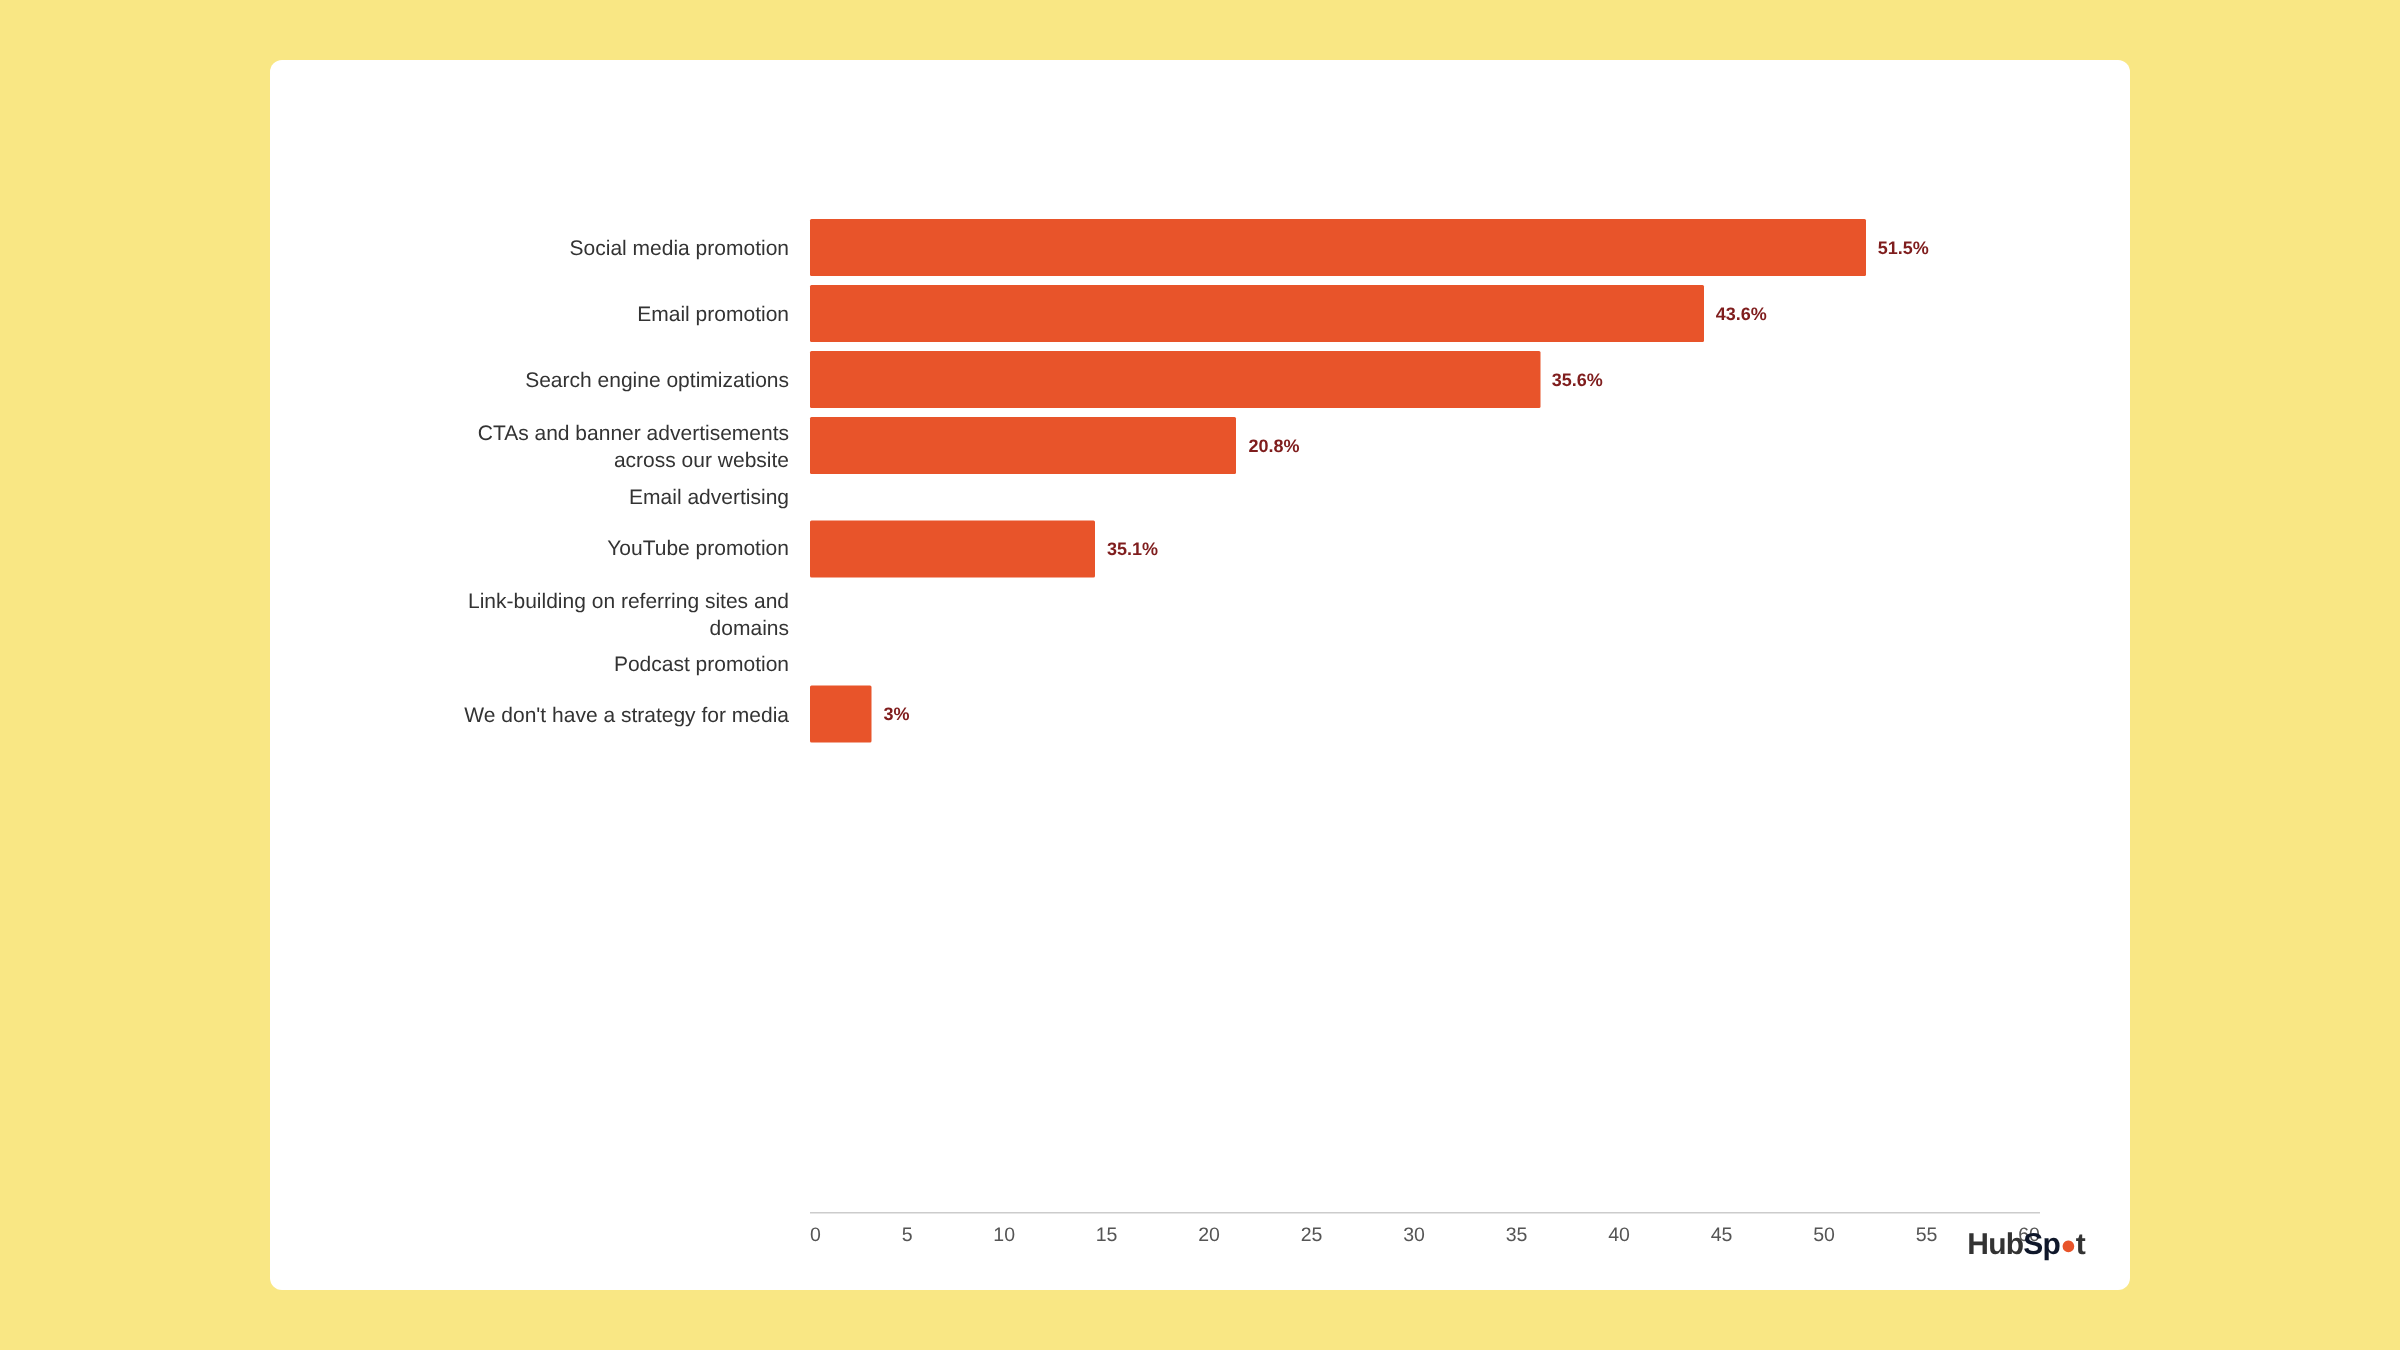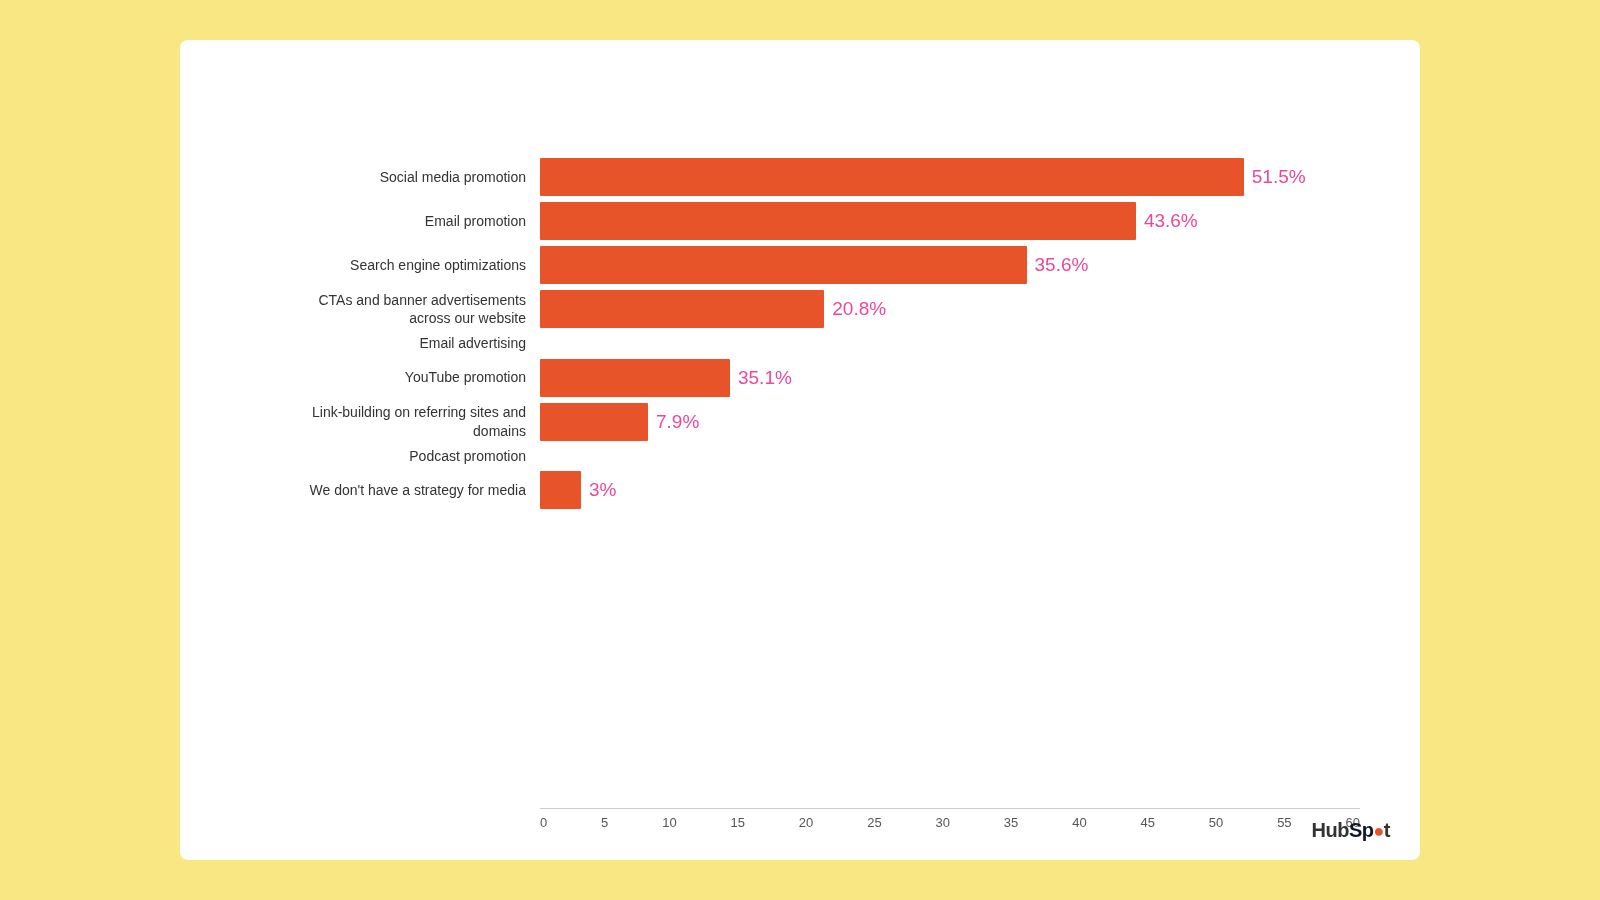--- a/index.html
+++ b/index.html
@@ -13,21 +13,21 @@
       justify-content: center;
       font-family: 'Arial', sans-serif;
       overflow: hidden;
     }
 
     .card {
       background: #ffffff;
       width: 1240px;
       height: 820px;
       border-radius: 8px;
-      padding: 52px 60px 30px 60px;
+      padding: 40px 60px 30px 60px;
       display: flex;
       flex-direction: column;
       position: relative;
     }
 
     .title {
       font-size: 28px;
       font-weight: 900;
       color: #222;
       line-height: 1.3;
@@ -67,23 +67,23 @@
     .bar {
       height: 38px;
       background-color: #e8542a;
       border-radius: 1px;
       display: flex;
       align-items: center;
     }
 
     .bar-value {
       margin-left: 8px;
-      font-size: 19px;
-      color: #ec4899;
-      font-weight: 400;
+      font-size: 12px;
+      color: #7f1d1d;
+      font-weight: 700;
       white-space: nowrap;
     }
 
     .x-axis {
       display: flex;
       margin-top: 10px;
       padding-left: 300px;
     }
 
     .x-axis-inner {
@@ -154,24 +154,20 @@
       </div>
       <div class="bar-row">
         <div class="bar-label">YouTube promotion</div>
         <div class="bar-container">
           <div class="bar" style="width: 23.17%;"></div>
           <span class="bar-value">35.1%</span>
         </div>
       </div>
       <div class="bar-row">
         <div class="bar-label">Link-building on referring sites and<br>domains</div>
-        <div class="bar-container">
-          <div class="bar" style="width: 13.17%;"></div>
-          <span class="bar-value">7.9%</span>
-        </div>
       </div>
       <div class="bar-row">
         <div class="bar-label">Podcast promotion</div>
       </div>
       <div class="bar-row">
         <div class="bar-label">We don't have a strategy for media</div>
         <div class="bar-container">
           <div class="bar" style="width: 5%;"></div>
           <span class="bar-value">3%</span>
         </div>

